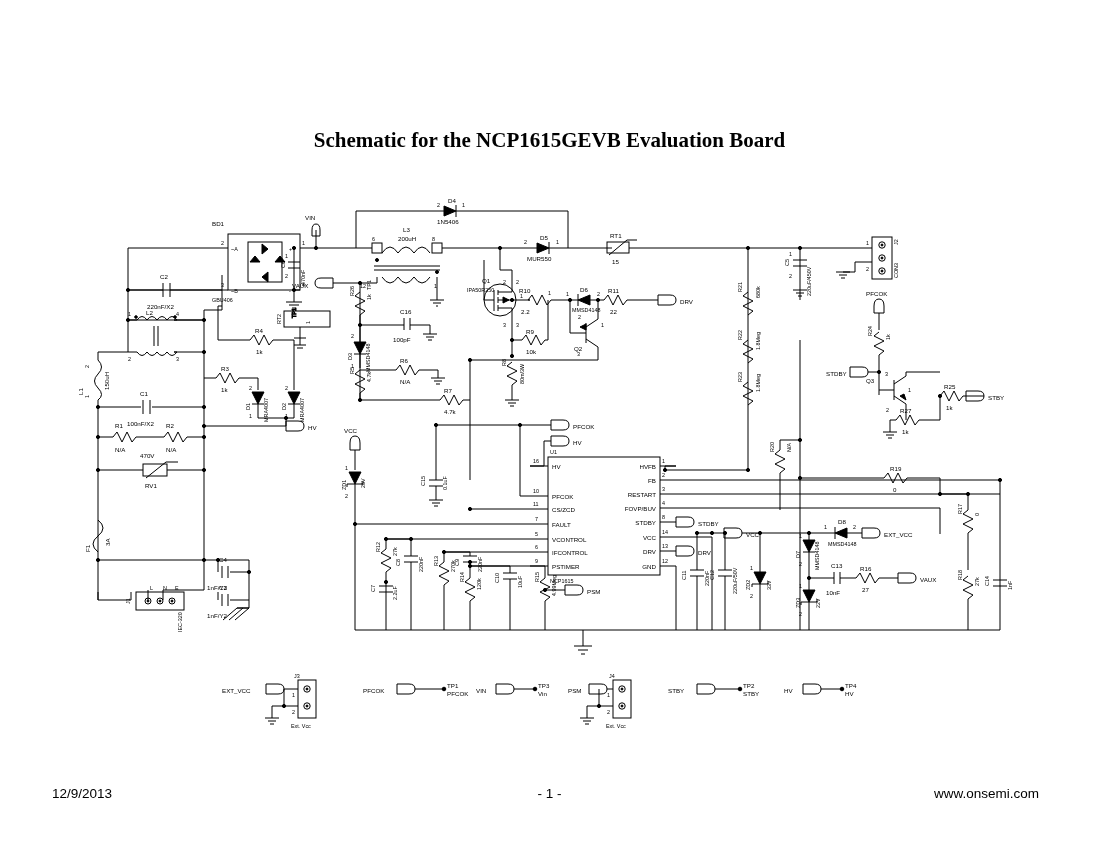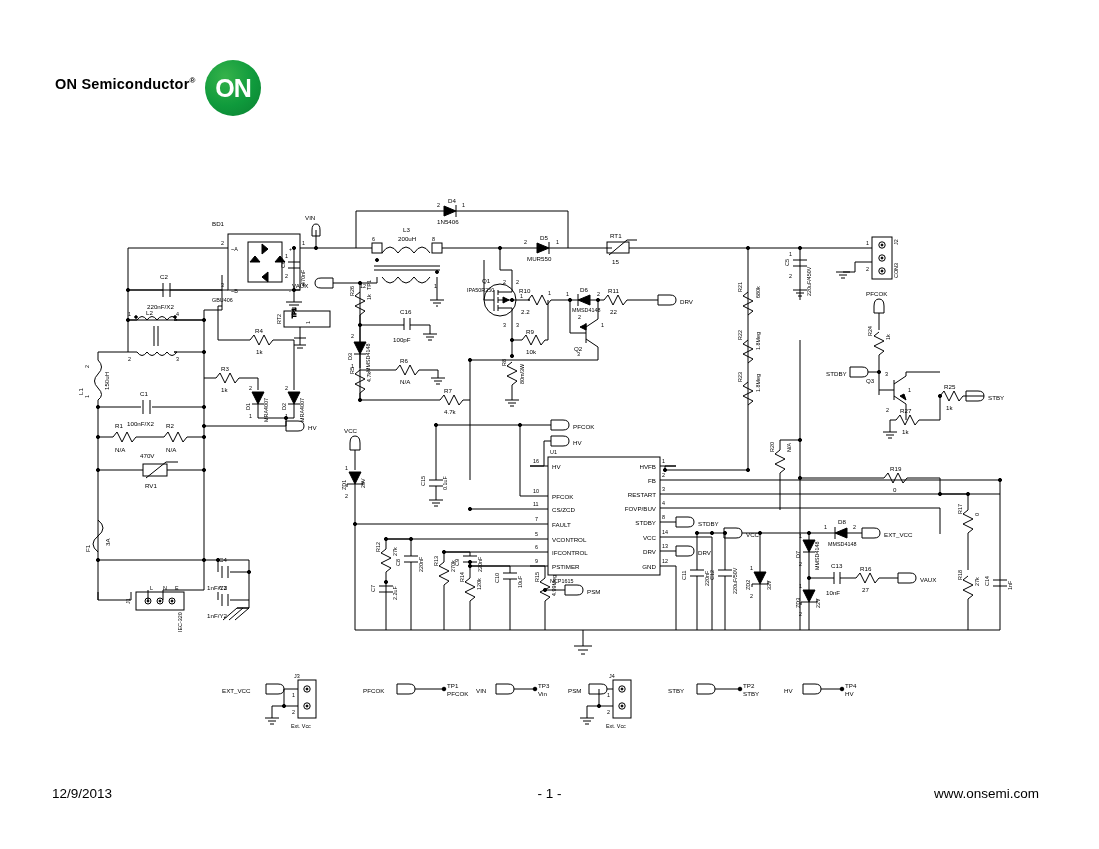--- a/index.html
+++ b/index.html
@@ -37,27 +37,22 @@
   text{font-family:"Liberation Sans",sans-serif;fill:#000;}
   .lbl{font-size:6.2px;}
   .lbl5{font-size:5.4px;}
   .pin{font-size:5.4px;}
 </style>
 </head>
 <body>
 
 <div class="pg">
 
-  <div id="logo-wrap">
-    <div id="logo-text"><span>ON Semiconductor</span><sup>®</sup></div>
-    <div id="logo-mark">
-        <span>ON</span>
-      </div>
-  </div>
-
+
+  <div id="page-title">Schematic for the NCP1615GEVB Evaluation Board</div>
 
   <svg width="1099" height="849" viewBox="0 0 1099 849">
 
     <g class="wire">
 
       <path d="M128 248 L222 248"></path>
       <path d="M128 248 L128 290"></path>
       <path d="M128 290 L128 320"></path>
 
       <path d="M128 290 L222 290"></path>

